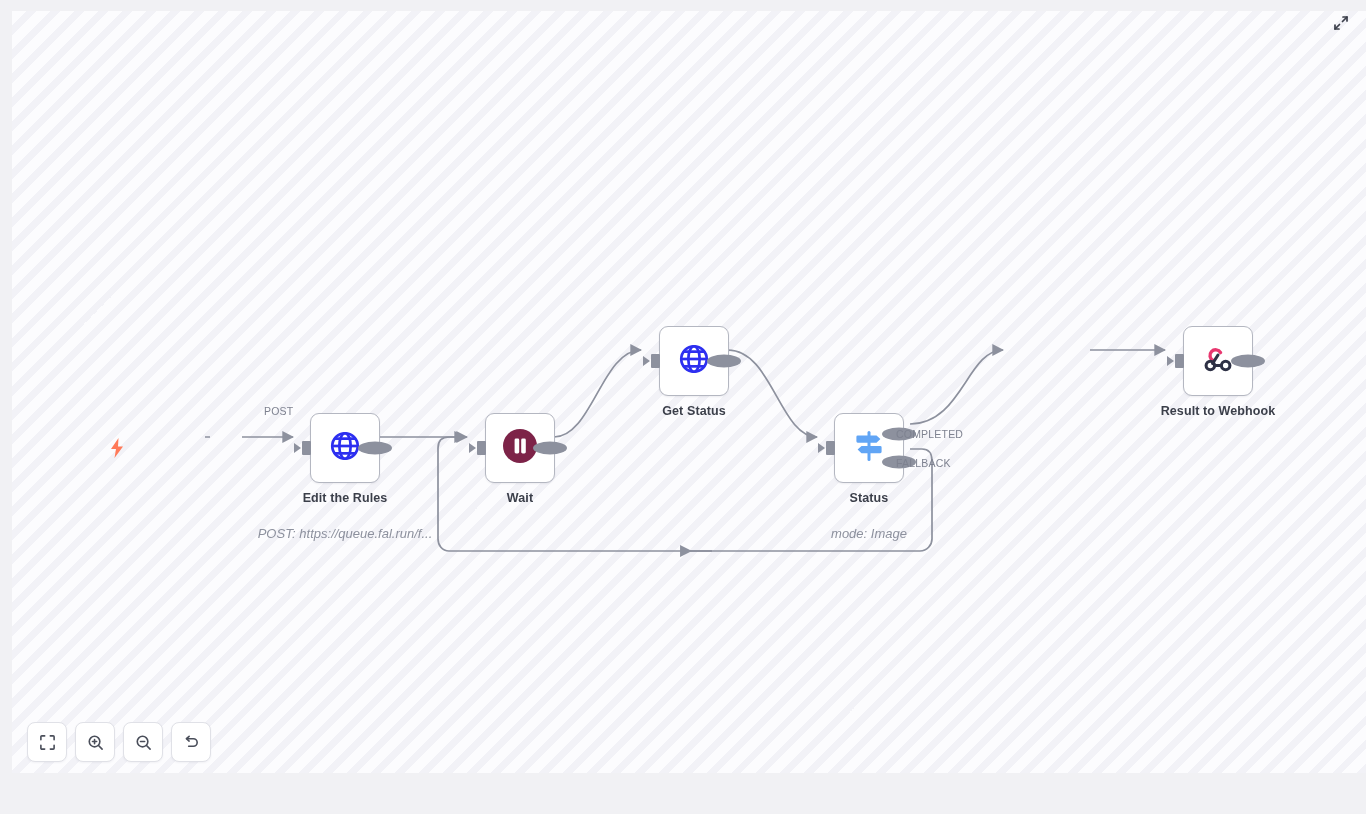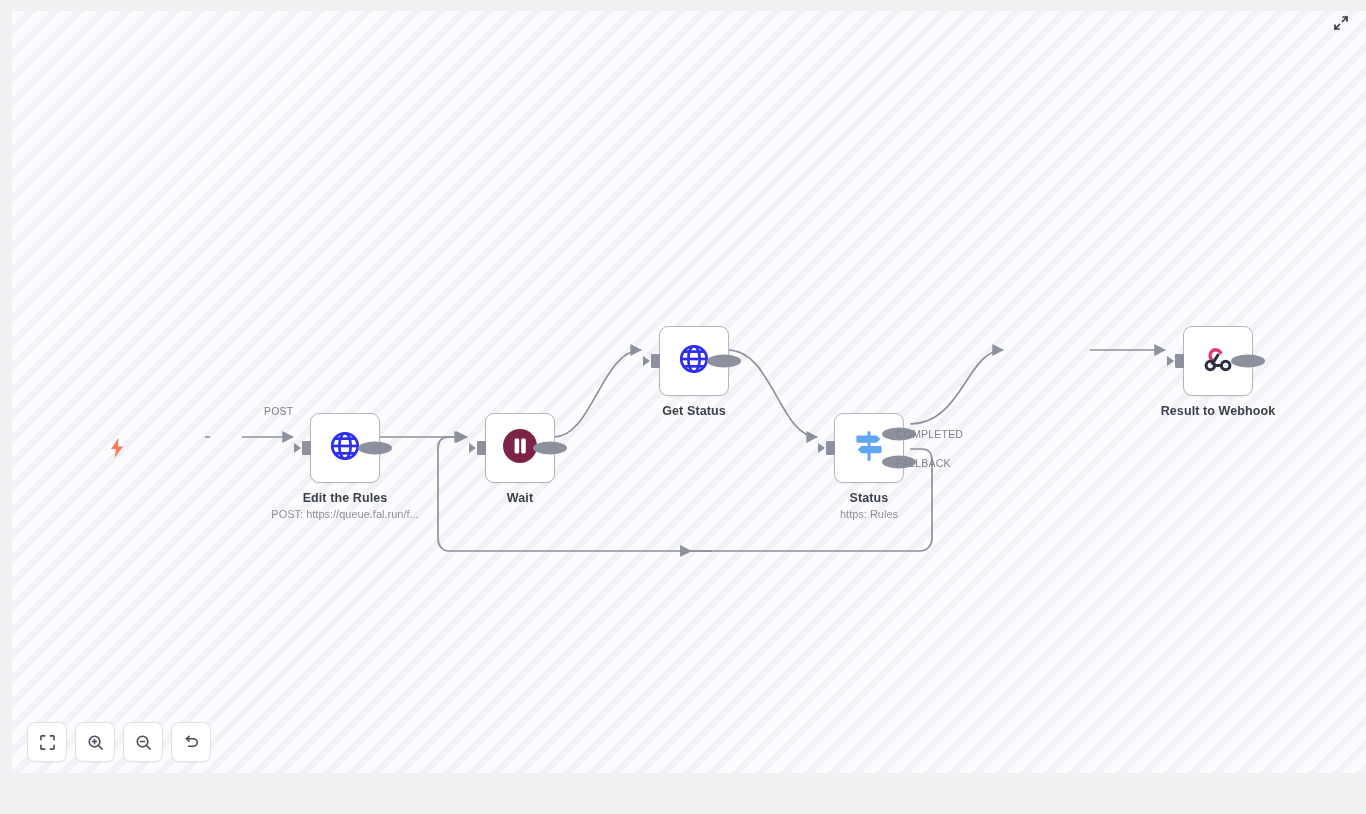--- a/index.html
+++ b/index.html
@@ -70,26 +70,27 @@
     left: 50%;
     transform: translateX(-50%);
     font-size: 12.5px;
     font-weight: bold;
     color: #3b3f4a;
     white-space: nowrap;
     letter-spacing: 0.1px;
   }
   .node-sub {
     position: absolute;
-    top: 95px;
+    top: 113px;
     left: 50%;
     transform: translateX(-50%);
-    font-size: 11px;
+    font-size: 13px;
     color: #8d919e;
     white-space: nowrap;
+    font-style: italic;
   }
 
   .node-wrap { position: absolute; width: 70px; height: 70px; }
 
   
   .port-in {
     position: absolute;
     left: -9px;
     top: 50%;
     transform: translateY(-50%);
@@ -304,21 +305,21 @@
         </span>
         <div class="port-in"></div>
         <div class="port-out o1">
           <span class="port-label">COMPLETED</span>
         </div>
         <div class="port-out o2">
           <span class="port-label">FALLBACK</span>
         </div>
       </div>
       <div class="node-label">Status</div>
-      <div class="node-sub">https: Rules</div>
+      <div class="node-sub">mode: Image</div>
     </div>
 
 
     <div class="node-wrap" style="left:1171px; top:315px;">
       <div class="node">
         <span>
           <svg width="34" height="34" viewBox="0 0 24 24" fill="none">
             <path d="M8.6 13.1 a4 4 0 1 1 5.2 -5.6" stroke="#e8376f" stroke-width="2.4" stroke-linecap="round" fill="none"></path>
             <circle cx="6.6" cy="16.6" r="3" stroke="#2e3145" stroke-width="2.2" fill="none"></circle>
             <circle cx="17.4" cy="16.6" r="3" stroke="#2e3145" stroke-width="2.2" fill="none"></circle>

